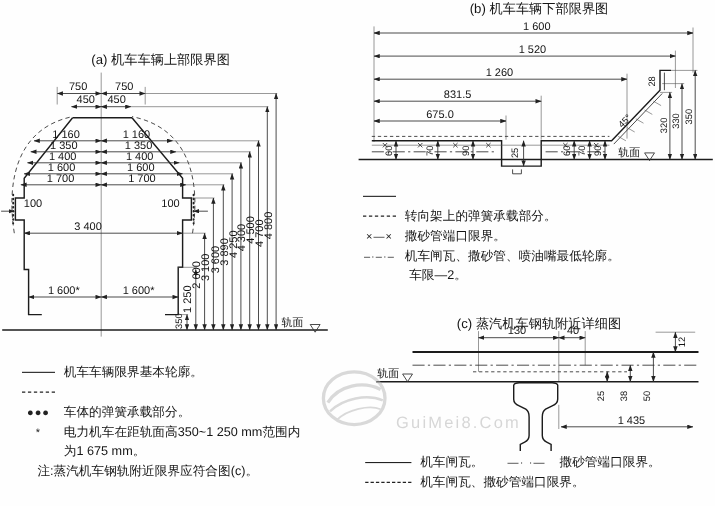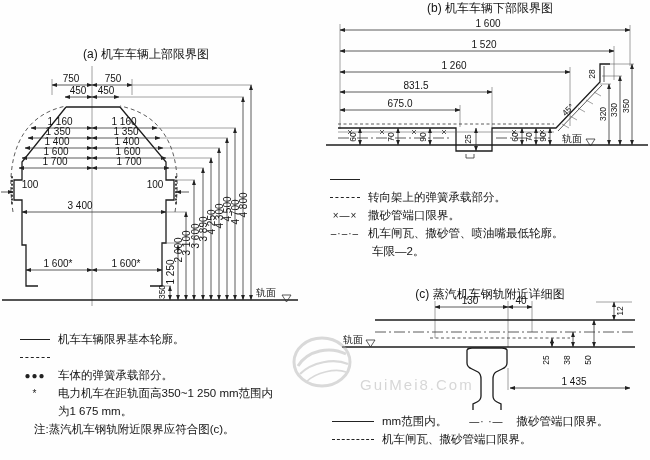--- a/index.html
+++ b/index.html
@@ -346,21 +346,21 @@
   </g>
 
   <g>
     <line class="c08" x1="180" y1="100" x2="300" y2="100" marker-start="url(#cr)" marker-end="url(#cr)"></line>
     <text class="d" x="244" y="97" text-anchor="middle">1 435</text>
   </g>
 </svg>
 
 <div class="lg" style="left:332px;top:412px;width:318px">
   <div class="lgrow">
-    <span class="mk" style="width:42px"><i></i></span><span>mm范围内。</span>
+    <span class="mk" style="width:42px"><i></i></span><span>机车闸瓦。</span>
     <span class="mkt" style="width:44px;margin-left:14px">—· ·—</span><span>撒砂管端口限界。</span>
   </div>
   <div class="lgrow">
     <span class="mk" style="width:42px"><i class="md"></i></span><span>机车闸瓦、撒砂管端口限界。</span>
   </div>
 </div>
 
 <div class="wm">
   <svg width="64" height="60" style="position:absolute;left:0;top:2">
     <ellipse cx="32" cy="30" rx="28" ry="24" fill="none" stroke="#b5b5b5" stroke-width="3"></ellipse>

